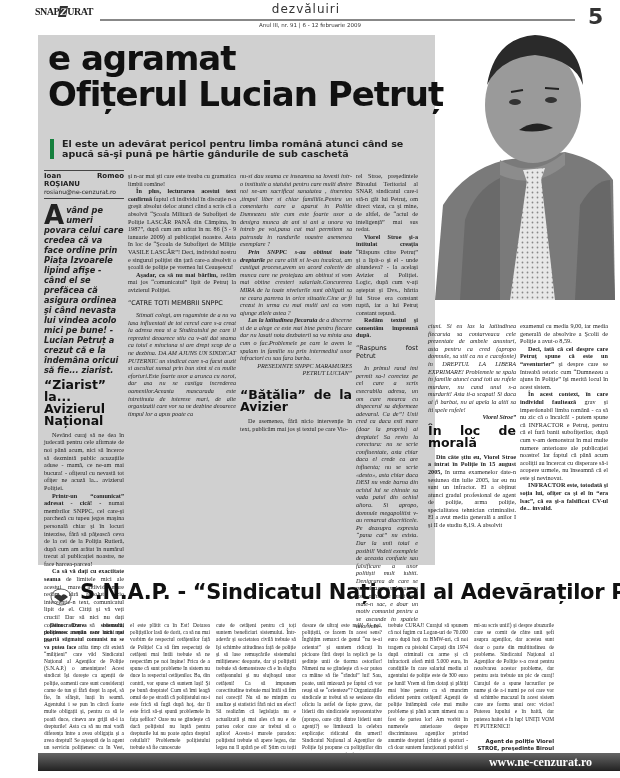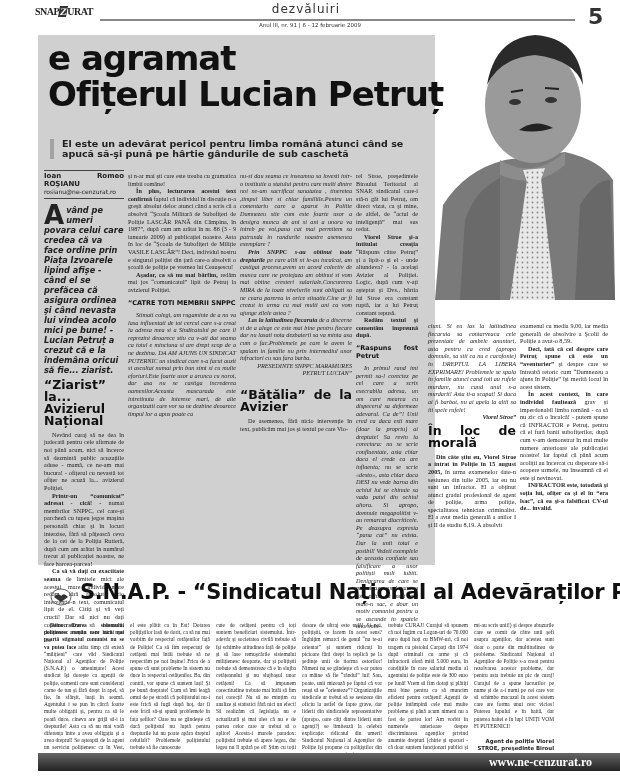--- a/index.html
+++ b/index.html
@@ -6,28 +6,28 @@
     body { width:620px; height:778px; background:#fff; position:relative; overflow:hidden; font-family:"Liberation Serif", serif; color:#111; }
     .masthead { position:absolute; left:0; top:0; width:620px; height:34px; }
     .logo { position:absolute; left:35px; top:6px; font-family:"Liberation Serif", serif; font-size:10px; font-weight:bold; letter-spacing:-0.5px; color:#222; }
     .logo .z { display:inline-block; background:#333; color:#fff; padding:0 1px; transform:skewX(-10deg); }
     .section { position:absolute; left:0; width:612px; top:2px; text-align:center; font-family:"DejaVu Sans", sans-serif; font-size:12px; letter-spacing:1px; color:#333; }
     .rule { position:absolute; left:100px; top:19px; width:475px; height:2px; background:#888; }
     .issue { position:absolute; left:0; width:620px; top:22px; text-align:center; font-family:"DejaVu Sans", sans-serif; font-size:5.5px; color:#333; }
     .pagenum { position:absolute; left:588px; top:4px; font-family:"DejaVu Sans", sans-serif; font-weight:bold; font-size:22px; color:#333; }
     .gray-box { position:absolute; left:38px; top:35px; width:397px; height:530px; background:#d0d0d0; }
     .headline { position:absolute; left:48px; top:40px; font-family:"DejaVu Sans", sans-serif; font-weight:bold; font-size:34px; line-height:36px; letter-spacing:-1px; color:#111; }
-    .subhead { position:absolute; left:50px; top:139px; width:360px; font-family:"DejaVu Sans", sans-serif; font-weight:bold; font-size:9.5px; line-height:10px; color:#222; padding-left:8px; border-left:4px solid #a3a3a3; }
+    .subhead { position:absolute; left:50px; top:139px; width:360px; font-family:"DejaVu Sans", sans-serif; font-weight:bold; font-size:9.5px; line-height:10px; color:#222; padding-left:8px; border-left:4px solid #15803d; }
     .photo { position:absolute; left:415px; top:30px; width:205px; height:270px; }
     .col { position:absolute; font-size:6.2px; line-height:7.6px; text-align:justify; color:#222; }
     .col p { text-indent:8px; margin-bottom:0; }
     .col .b { font-weight:bold; }
     .col .i { font-style:italic; }
     .col h3 { font-family:"DejaVu Sans", sans-serif; font-weight:bold; font-size:12.5px; line-height:12px; margin:4px 0 4px; text-indent:0; color:#111; }
-    .col h4 { font-family:"DejaVu Sans", sans-serif; font-weight:bold; font-size:6.5px; margin:6px 0 4px; color:#111; }
+    .col h4 { font-family:"DejaVu Sans", sans-serif; font-weight:normal; font-size:6.5px; margin:6px 0 4px; color:#111; }
     .byline { font-family:"DejaVu Sans", sans-serif; font-weight:bold; font-size:7px; border-top:1px solid #444; padding-top:2px; }
     .email { font-size:6px; font-family:"DejaVu Sans", sans-serif; border-bottom:1px solid #444; padding-bottom:2px; margin-bottom:6px; }
     .lead { font-family:"DejaVu Sans", sans-serif; font-style:italic; font-weight:bold; font-size:8.2px; line-height:10px; text-align:left; color:#222; }
     .dropcap { float:left; font-size:26px; line-height:20px; font-weight:bold; margin-right:2px; font-style:normal; }
     .sig { text-align:right; font-style:italic; }
     .snap-band { position:absolute; left:38px; top:576px; width:582px; height:36px; }
     .snap-logo { position:absolute; left:50px; top:588px; width:22px; height:18px; }
     .snap-title { position:absolute; left:80px; top:580px; font-family:"DejaVu Sans", sans-serif; font-weight:bold; font-size:21px; letter-spacing:-0.3px; color:#111; white-space:nowrap; }
     .bottom-col { position:absolute; top:622px; width:80px; font-size:5.4px; line-height:7.2px; text-align:justify; color:#222; }
     .bottom-col p { text-indent:6px; }

